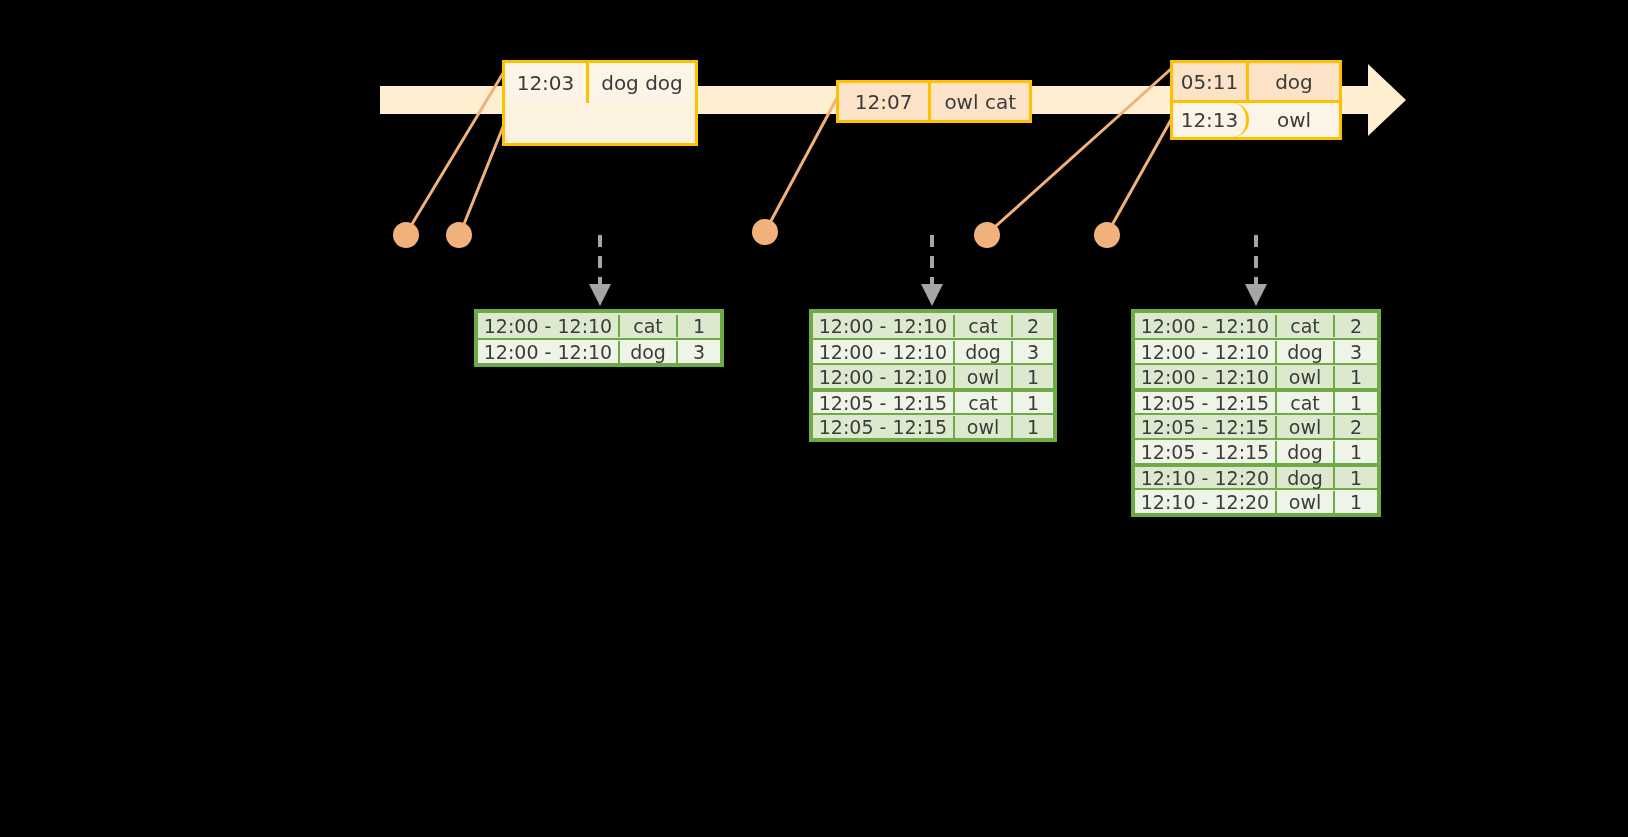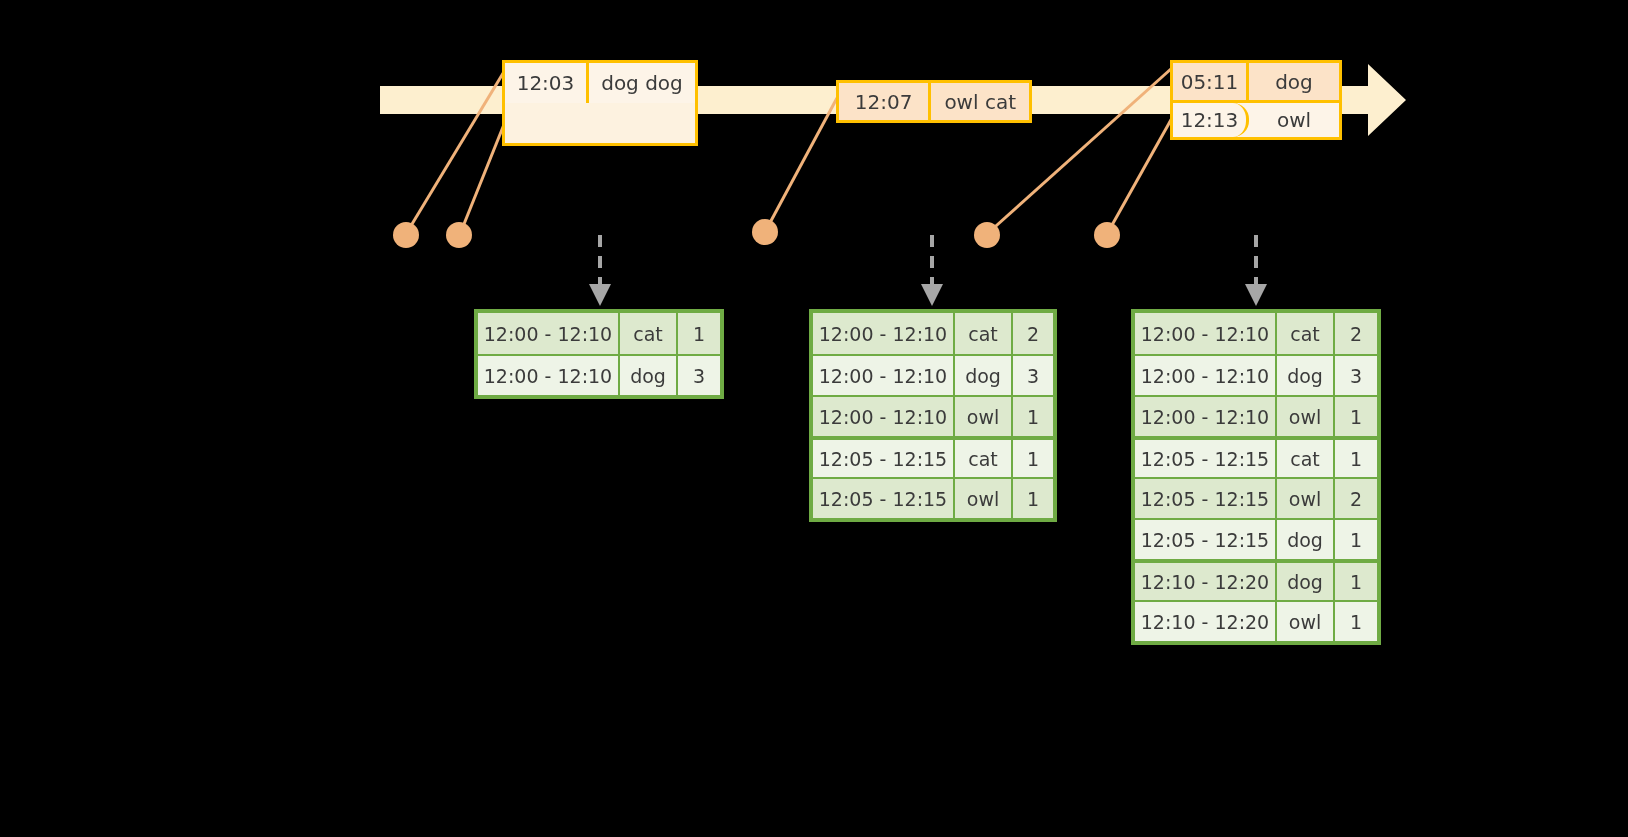--- a/index.html
+++ b/index.html
@@ -32,21 +32,21 @@
     color:#3b3b3b;font-size:20px;box-sizing:border-box;
   }
 
   
   .res-table{
     position:absolute;
     border:4px solid #6FAB44;
     box-sizing:border-box;
     background:#ECF3E3;
   }
-  .res-row{display:flex;height:41px;box-sizing:border-box;}
+  .res-row{display:flex;height:25px;box-sizing:border-box;align-items:center;}
   .res-row.shade{background:#DDE9CE;}
   .res-row.plain{background:#EEF4E7;}
   .res-row + .res-row{border-top:2px solid #6FAB44;}
   .res-row.grp{border-top:4px solid #6FAB44;}
   .res-win{
     display:flex;align-items:center;justify-content:center;
     border-right:2px solid #6FAB44;
     color:#3b3b3b;font-size:19px;box-sizing:border-box;
   }
   .res-key{

